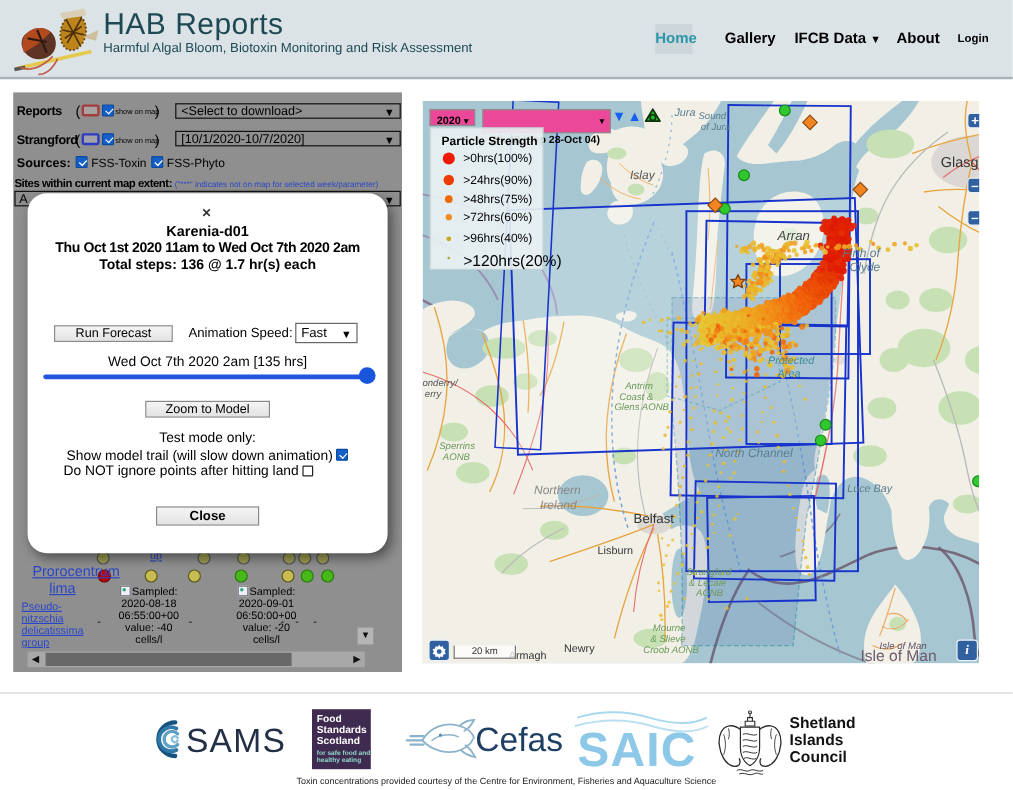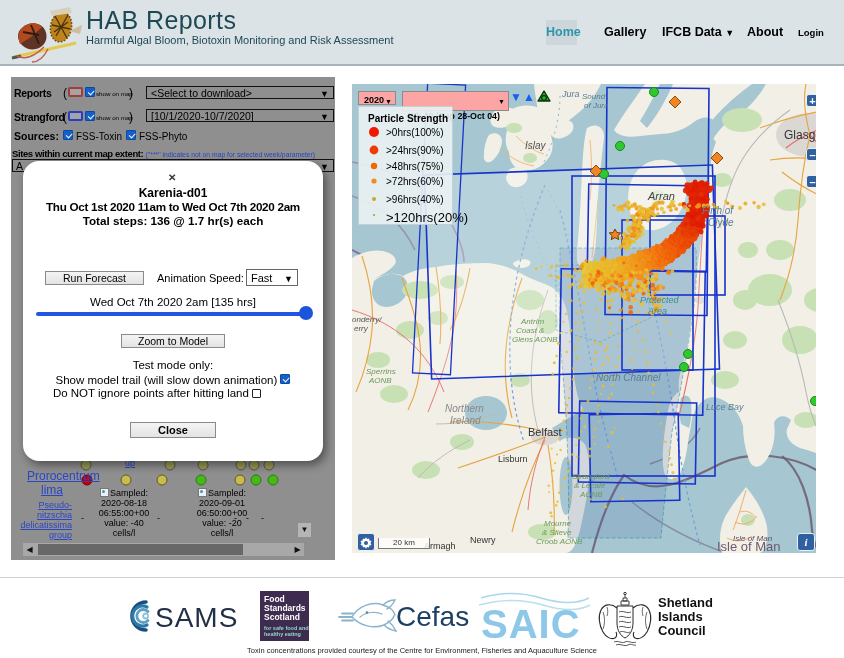--- a/index.html
+++ b/index.html
@@ -16,21 +16,21 @@
 .chev{position:absolute;font-size:9px;color:#000;font-weight:bold}
 .cb{position:absolute;width:10px;height:10px;background:#1560c8;border:1px solid #0c4aa0;border-radius:1px}
 .cb:after{content:"";position:absolute;left:2px;top:2px;width:5px;height:2.5px;border-left:1.6px solid #fff;border-bottom:1.6px solid #fff;transform:rotate(-47deg)}
 .cbw{position:absolute;width:9px;height:9px;background:#fff;border:1.2px solid #222;border-radius:1px}
 .lnk{color:#2a46c8;text-decoration:underline}
 
 #modal{left:23px;top:161px;width:300px;height:300px;background:#fff;border-radius:16px;box-shadow:3px 4px 10px rgba(0,0,0,.45);font-size:11.5px;color:#000;text-align:center}
 .btn{position:absolute;background:linear-gradient(#f4f4f4,#e3e3e3);border:1px solid #8a8a8a;font-size:11px;font-weight:bold;text-align:center;color:#000}
 
 #map{left:352px;top:84px;width:464px;height:469px;overflow:hidden}
-.msel{position:absolute;background:#fca5a5;border:1px solid #8b8b8b;font-size:11px;font-weight:bold;color:#000;line-height:12px}
+.msel{position:absolute;background:#ec4899;border:1px solid #8b8b8b;font-size:11px;font-weight:bold;color:#000;line-height:12px}
 .mbtn{position:absolute;width:13px;height:13px;background:#30609f;border:1px solid #e8f0f8;border-radius:3px;color:#fff;text-align:center;font-size:11px;line-height:12px;font-weight:bold}
 
 #fcap{left:0;top:646px;width:844px;text-align:center;font-size:7.5px;color:#222}
 </style></head>
 <body>
 
 <div class="abs" id="hdr">
  <svg class="abs" style="left:6px;top:4px" width="78" height="60" viewBox="0 0 78 60">
   <line x1="8" y1="53" x2="70" y2="39" stroke="#e5c84e" stroke-width="3"></line>
   <line x1="6" y1="54" x2="15" y2="52" stroke="#555" stroke-width="3"></line>
@@ -108,21 +108,21 @@
     <circle cx="76" cy="31" r="5" fill="#c00000" stroke="#700"></circle>
     <circle cx="115" cy="31" r="5" fill="#c8bc50"></circle>
     <circle cx="151" cy="31" r="5" fill="#c8bc50"></circle>
     <circle cx="190" cy="31" r="5" fill="#46b818" stroke="#2c7a0e"></circle>
     <circle cx="229" cy="31" r="5" fill="#c8bc50"></circle>
     <circle cx="245" cy="31" r="5" fill="#46b818" stroke="#2c7a0e"></circle>
     <circle cx="262" cy="31" r="5" fill="#46b818" stroke="#2c7a0e"></circle>
    </g>
  </svg>
  <div class="abs lnk" style="left:16px;top:392px;width:50px;text-align:center;font-size:12px">Prorocentrum<br>lima</div>
- <div class="abs lnk" style="left:7px;top:423px;width:54px;text-align:right;font-size:9px">Pseudo-<br>nitzschia<br>delicatissima<br>group</div>
+ <div class="abs lnk" style="left:7px;top:423px;width:54px;font-size:9px">Pseudo-<br>nitzschia<br>delicatissima<br>group</div>
  <div class="abs" style="left:70px;top:436px;font-size:9px">-</div>
  <div class="abs" style="left:83px;top:410px;width:60px;text-align:center;font-size:9px;line-height:10px"><span style="display:inline-block;width:9px;height:9px;border:1px solid #777;background:#eef;position:relative;top:1px;margin-right:1px"><span style="display:block;width:3px;height:3px;background:#3a7;border-radius:50%;margin:1px 0 0 1px"></span></span>Sampled:<br>2020-08-18<br>06:55:00+00<br>value: -40<br>cells/l</div>
  <div class="abs" style="left:146px;top:436px;font-size:9px">-</div>
  <div class="abs" style="left:181px;top:410px;width:60px;text-align:center;font-size:9px;line-height:10px"><span style="display:inline-block;width:9px;height:9px;border:1px solid #777;background:#eef;position:relative;top:1px;margin-right:1px"><span style="display:block;width:3px;height:3px;background:#3a7;border-radius:50%;margin:1px 0 0 1px"></span></span>Sampled:<br>2020-09-01<br>06:50:00+00<br>value: -20<br>cells/l</div>
  <div class="abs" style="left:223px;top:436px;font-size:9px">-</div>
  <div class="abs" style="left:235px;top:436px;font-size:9px">-</div>
  <div class="abs" style="left:250px;top:436px;font-size:9px">-</div>
 
  <div class="abs" style="left:287px;top:446px;width:13px;height:14px;background:#b5b5b5;color:#111;font-size:8px;text-align:center;line-height:14px">▼</div>
 

